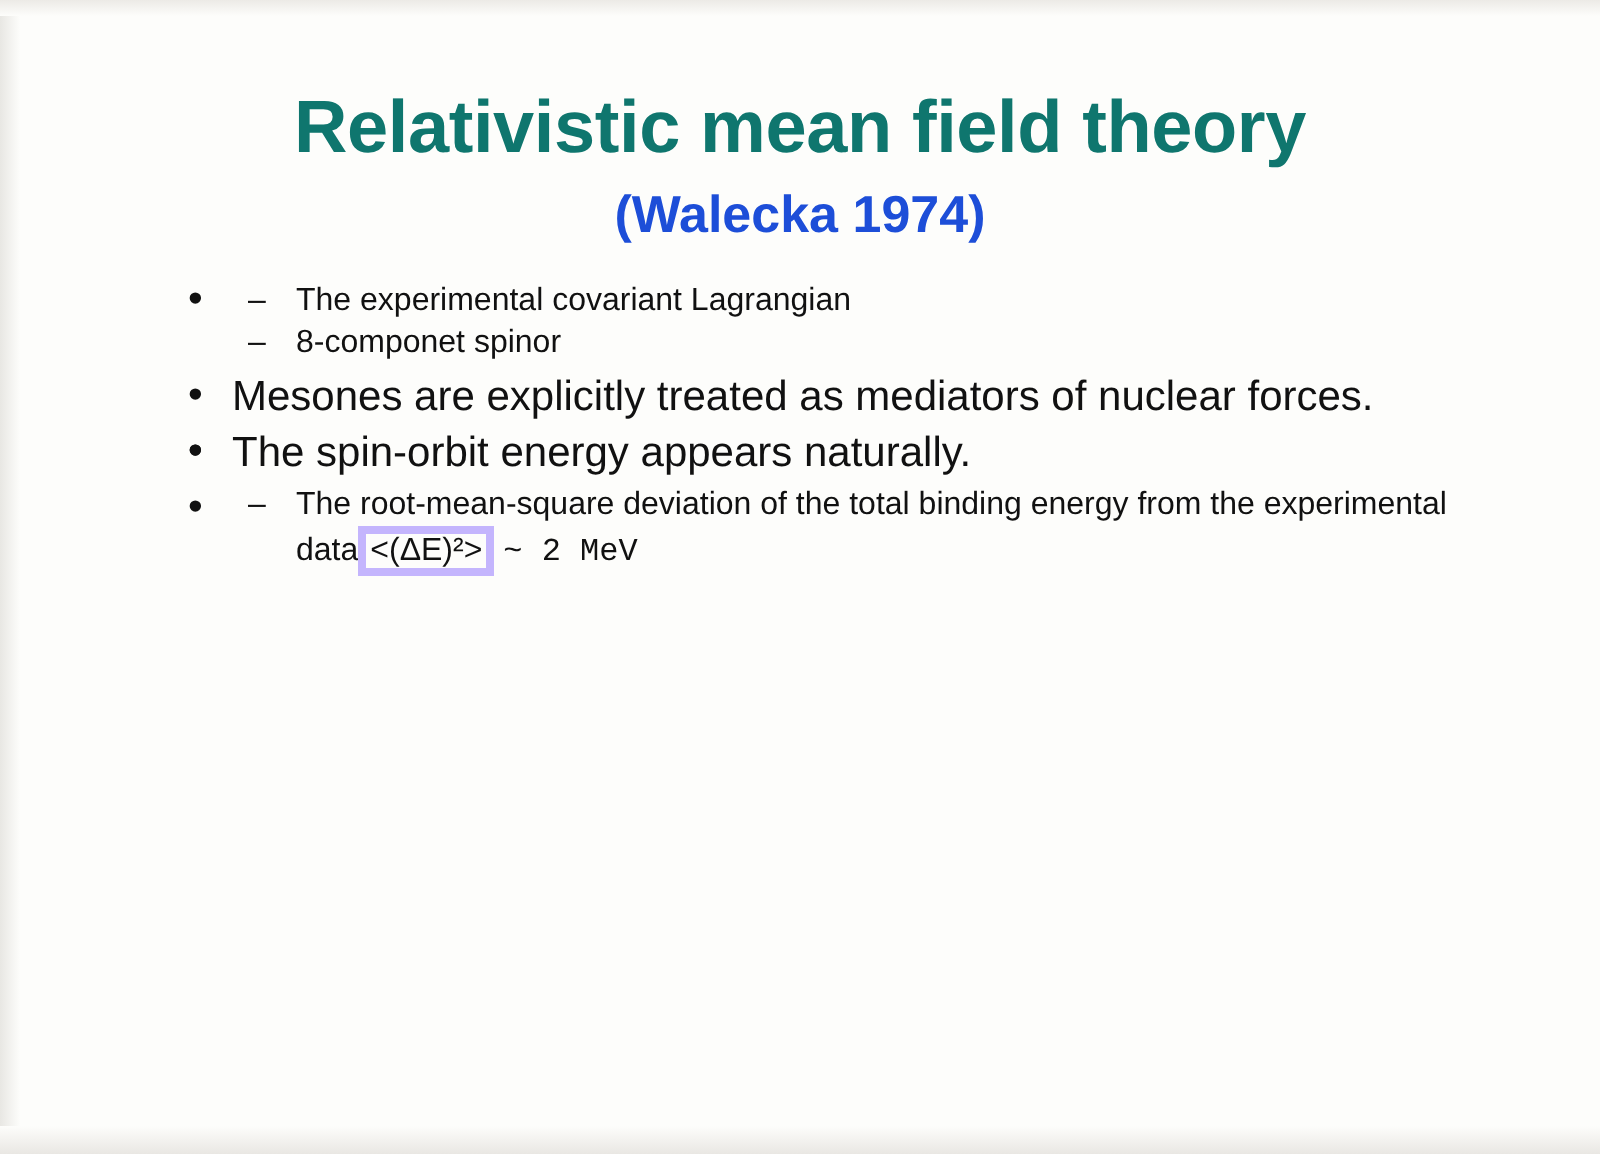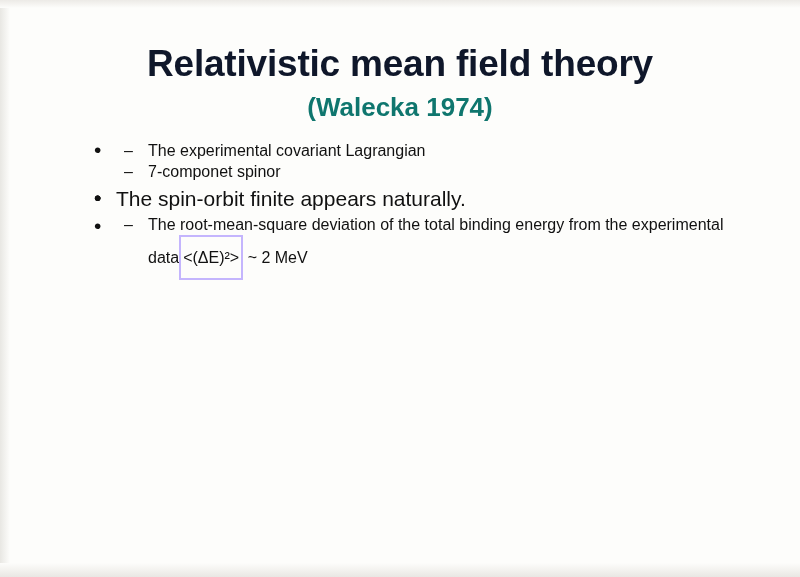--- a/index.html
+++ b/index.html
@@ -43,31 +43,31 @@
   }
   .title {
     position: absolute;
     top: 43px;
     left: 0;
     width: 800px;
     text-align: center;
     font-size: 37px;
     font-weight: bold;
     letter-spacing: -0.2px;
-    color: #0f172a;
+    color: #0f766e;
   }
   .subtitle {
     position: absolute;
     top: 92px;
     left: 0;
     width: 800px;
     text-align: center;
     font-size: 26px;
     font-weight: bold;
-    color: #0f766e;
+    color: #1d4ed8;
   }
   .body-list {
     position: absolute;
     top: 138px;
     left: 88px;
     width: 640px;
   }
   .bullet-l1 {
     position: relative;
     padding-left: 28px;
@@ -92,27 +92,27 @@
     line-height: 21px;
     color: #111111;
   }
   .bullet-l2 > .mark {
     position: absolute;
     left: 36px;
     top: 0;
     font-size: 16px;
   }
   .boxed {
-    border: 2px solid #c4b5fd;
-    padding: 12px 2px;
+    border: 4px solid #c4b5fd;
+    padding: 0 2px;
     display: inline-block;
     line-height: 17px;
     text-align: right;
   }
-  .nowrap { white-space: nowrap; }
+  .nowrap { white-space: nowrap; font-family: Liberation Mono, monospace; }
 </style>
 </head>
 <body>
 
 <div class="slide">
   <div class="scan-edge-left"></div>
   <div class="scan-edge-top"></div>
   <div class="scan-edge-bottom"></div>
 
   <div class="title">Relativistic mean field theory</div>
@@ -123,35 +123,36 @@
     <div class="bullet-l1">
       <span class="mark">•</span>
     </div>
     <div class="sub-list">
       <div class="bullet-l2">
         <span class="mark">–</span>
         <span>The experimental covariant Lagrangian</span>
       </div>
       <div class="bullet-l2">
         <span class="mark">–</span>
-        <span>7-componet spinor</span>
+        <span>8-componet spinor</span>
       </div>
+    </div>
+
+    <div class="bullet-l1">
+      <span class="mark">•</span>
+      <span>Mesones are explicitly treated as mediators of nuclear forces.</span>
     </div>
 
     <div class="bullet-l1">
       <span class="mark">•</span>
     </div>
 
     <div class="bullet-l1">
       <span class="mark">•</span>
-    </div>
-
-    <div class="bullet-l1">
-      <span class="mark">•</span>
-      <span>The spin-orbit finite appears naturally.</span>
+      <span>The spin-orbit energy appears naturally.</span>
     </div>
 
     <div class="bullet-l1">
       <span class="mark">•</span>
     </div>
 
     <div class="sub-list">
       <div class="bullet-l2">
         <span class="mark">–</span>
         <span>The root-mean-square deviation of the total binding energy from the experimental data</span><span class="boxed">&lt;(ΔE)²&gt;</span>

